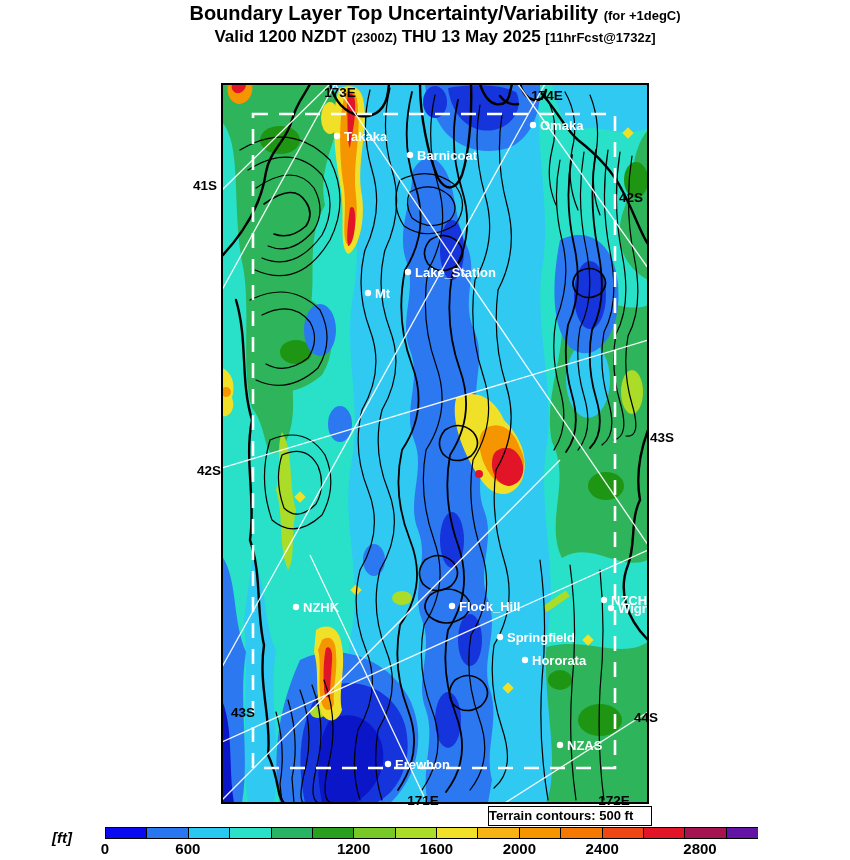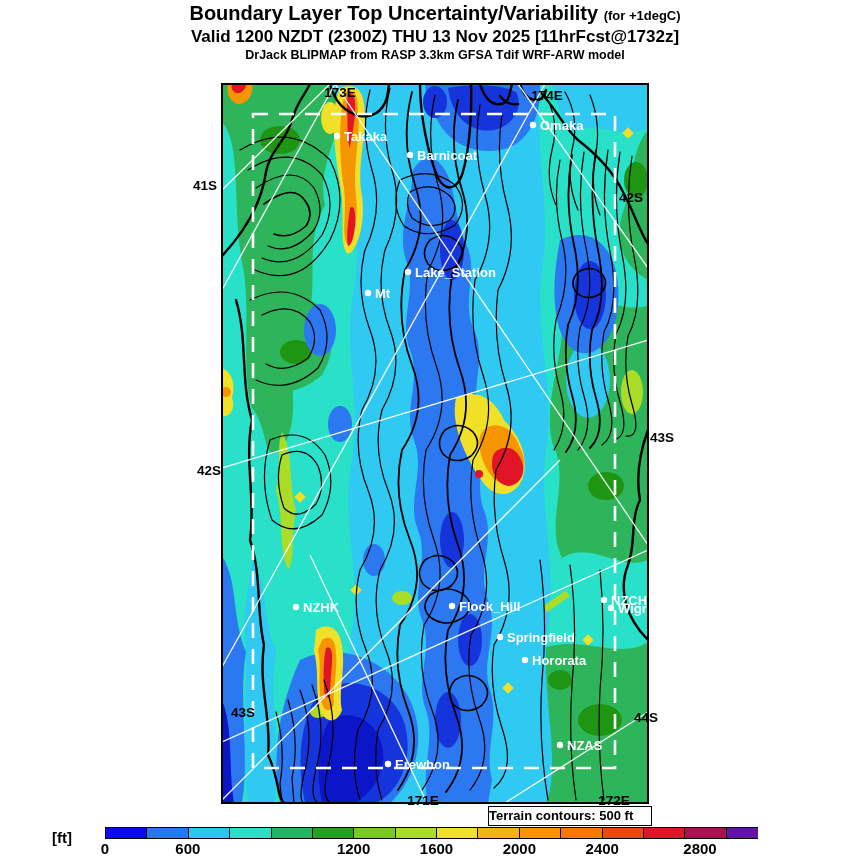--- a/index.html
+++ b/index.html
@@ -3,50 +3,49 @@
 <meta charset="utf-8">
 <style>
   html,body{margin:0;padding:0;background:#fff;}
   #page{position:relative;width:758px;height:860px;background:#fff;overflow:hidden;
         font-family:"Liberation Sans",sans-serif;color:#000;}
   
   #titles{position:absolute;left:20px;top:2px;width:830px;text-align:center;line-height:1.15;}
   .t1{font-size:20px;font-weight:bold;}
   .t1s{font-size:13px;font-weight:bold;}
   .t2{font-size:17px;font-weight:bold;margin-top:2px;}
-  .t2 .sm{font-size:17px;}
+  .t2 .sm{font-size:13px;}
   .t3{font-size:12.5px;font-weight:bold;margin-top:1px;}
   
   #mapsvg{position:absolute;left:0;top:0;}
   .sitetext{font-family:"Liberation Sans",sans-serif;font-size:13px;font-weight:bold;fill:#fff;}
   .gridtext{font-family:"Liberation Sans",sans-serif;font-size:13.5px;font-weight:bold;fill:#000;}
   
   #terrain-note{position:absolute;left:488px;top:806px;width:162px;height:18px;
     border:1.5px solid #000;background:#fff;font-size:13px;font-weight:bold;
     text-align:left;line-height:18px;}
   
   #cbar{position:absolute;left:105px;top:827px;width:663px;height:12px;display:flex;
     border:1px solid #000;box-sizing:border-box;}
   #cbar .seg{flex:1;border-right:1px solid #000;}
   #cbar .seg:last-child{border-right:none;}
   #cticks{position:absolute;left:105px;top:840px;width:663px;height:18px;}
   #cticks span{position:absolute;transform:translateX(-50%);font-size:15px;font-weight:bold;top:0;}
-  .ftlab{position:absolute;top:829px;font-size:15px;font-weight:bold;}
+  .ftlab{position:absolute;top:829px;font-size:15px;font-weight:bold;font-style:italic;}
   #ft-left{left:52px;}
   #ft-right{left:780px;}
 </style>
 </head>
 <body>
 
 <div id="page">
 
   <div id="titles">
     <div class="t1"><span>Boundary Layer Top Uncertainty/Variability</span> <span class="t1s">(for +1degC)</span></div>
-    <div class="t2"><span>Valid 1200 NZDT</span> <span class="sm">(2300Z)</span> <span>THU 13 Nov 2025</span> <span class="sm">[11hrFcst@1732z]</span></div>
-    <div class="t3">DrJack BLIPMAP from RASP 3.3km GFSA Tdif WRF-ARW model</div>
+    <div class="t2"><span>Valid 1200 NZDT</span> <span class="sm">(2300Z)</span> <span>THU 13 May 2025</span> <span class="sm">[11hrFcst@1732z]</span></div>
   </div>
 
   <svg id="mapsvg" width="850" height="860" viewBox="0 0 850 860" xmlns="http://www.w3.org/2000/svg">
     <defs>
       <clipPath id="mapclip">
           <rect x="222" y="84" width="426" height="719"></rect>
         </clipPath>
     </defs>
 
     <g clip-path="url(#mapclip)">

